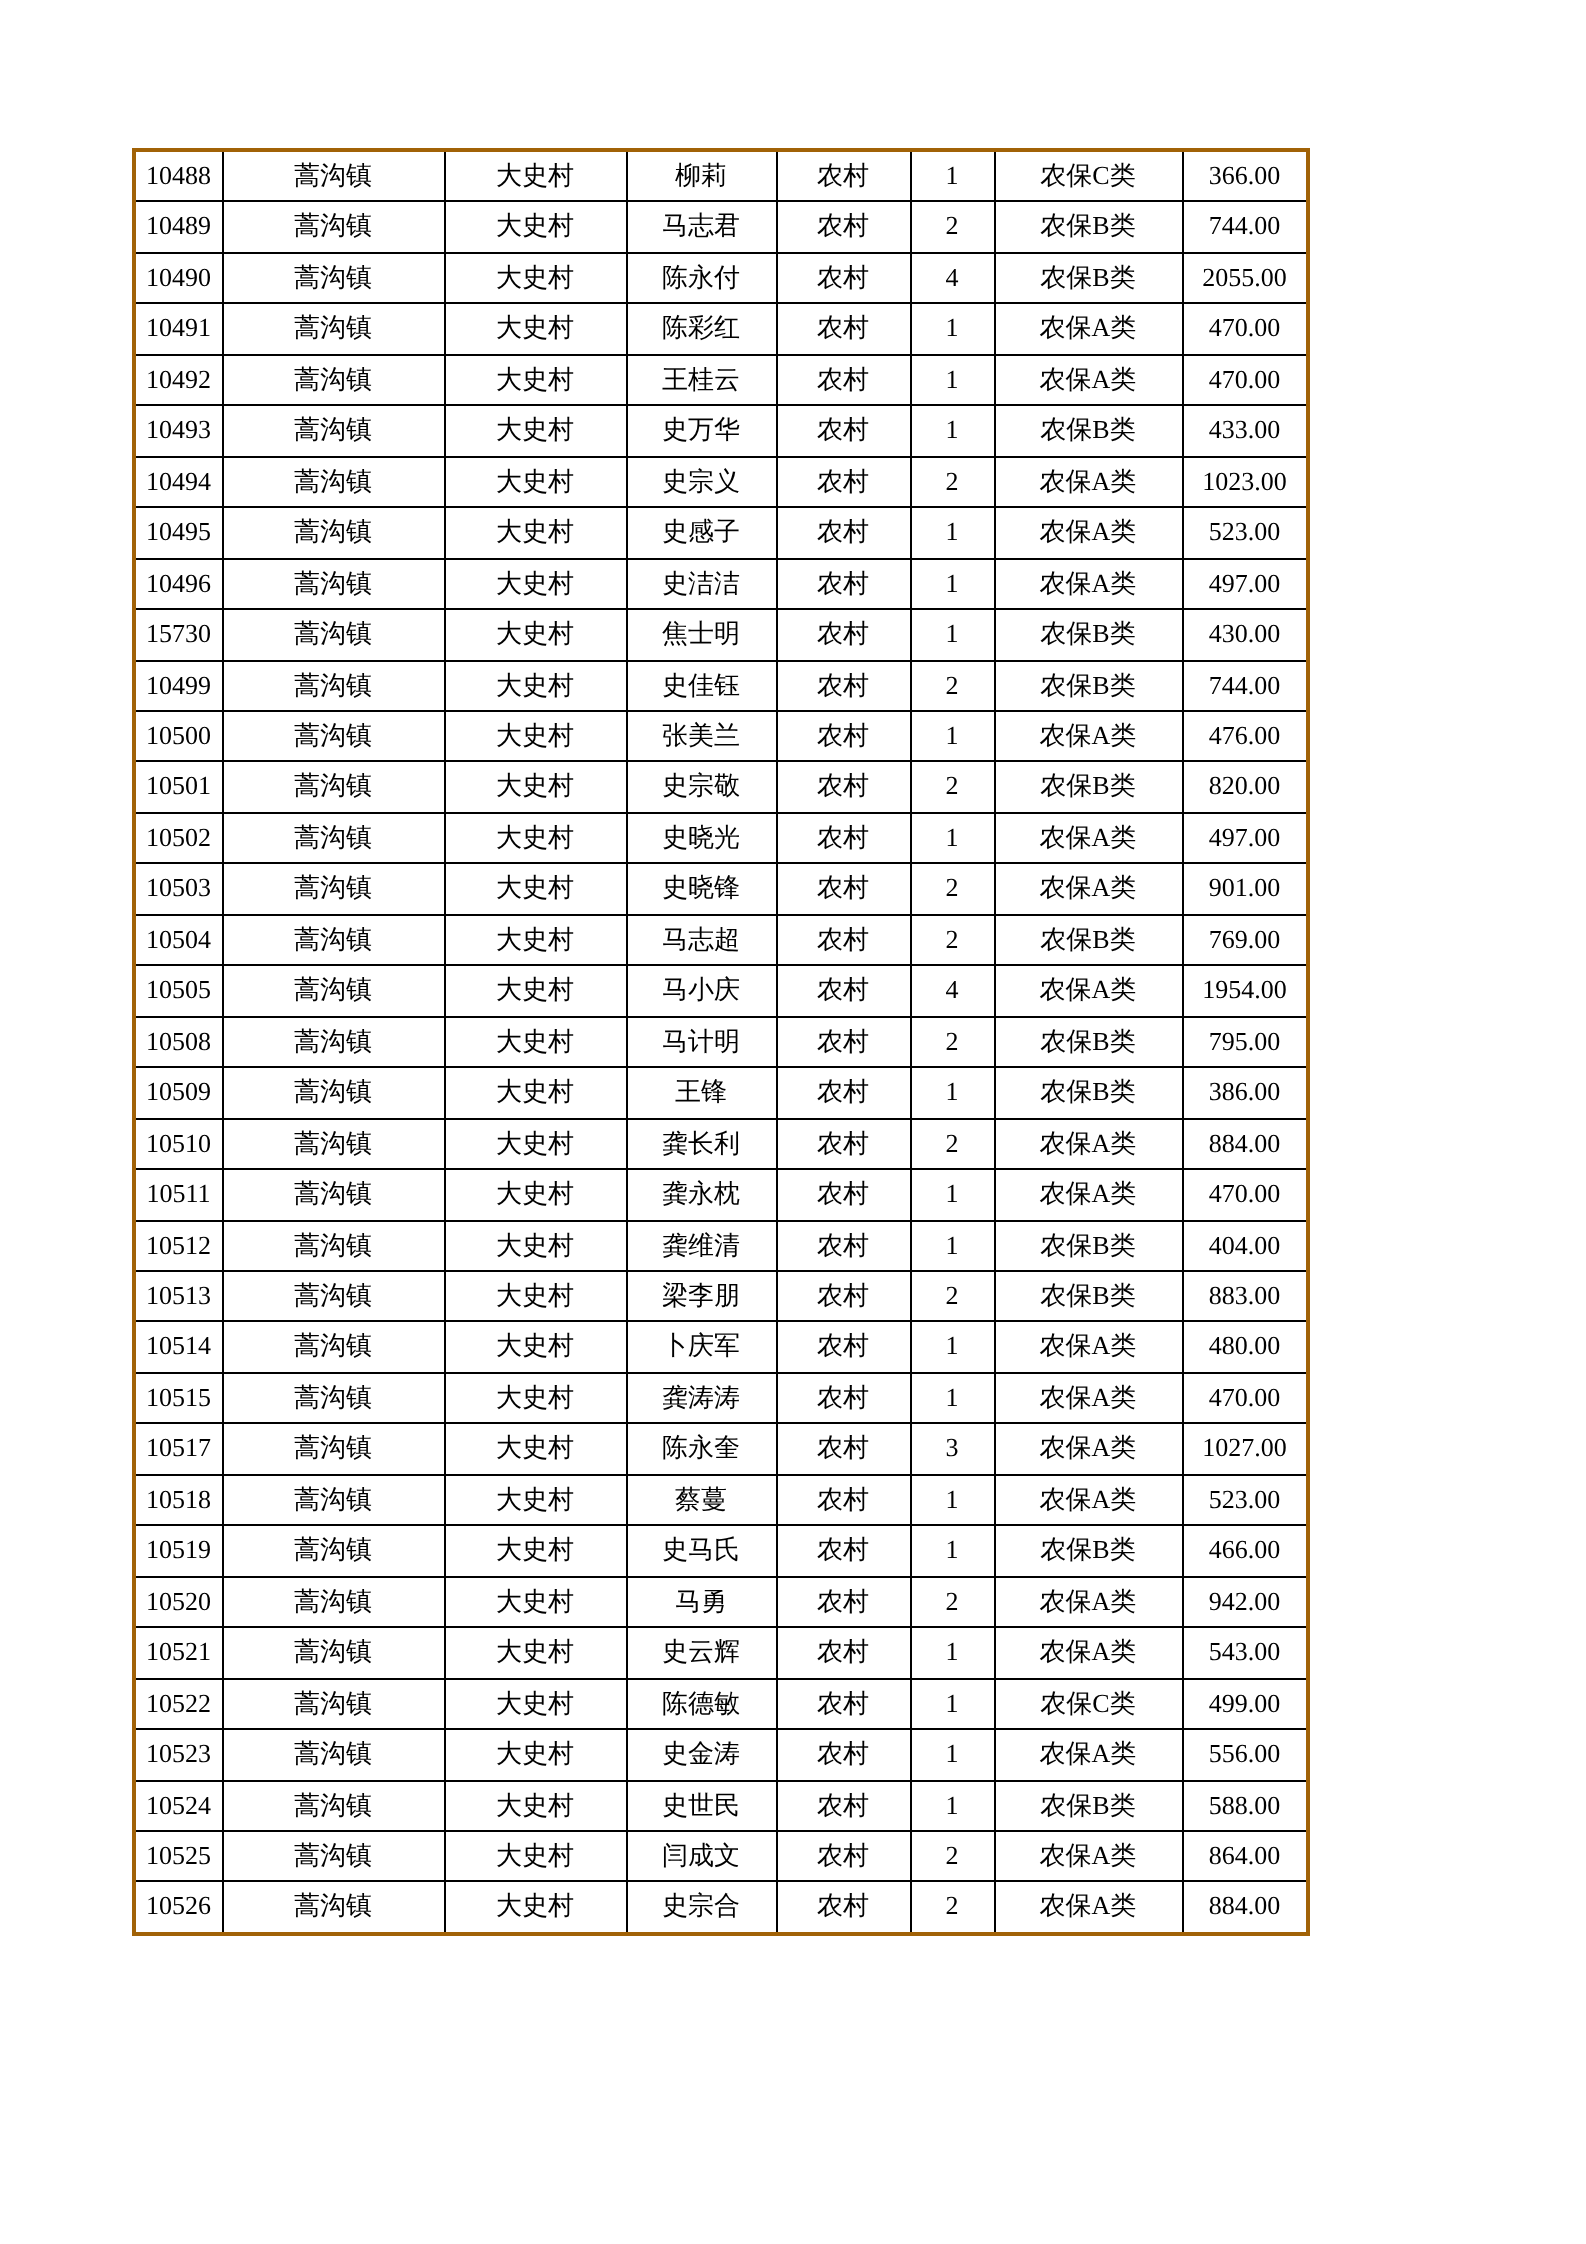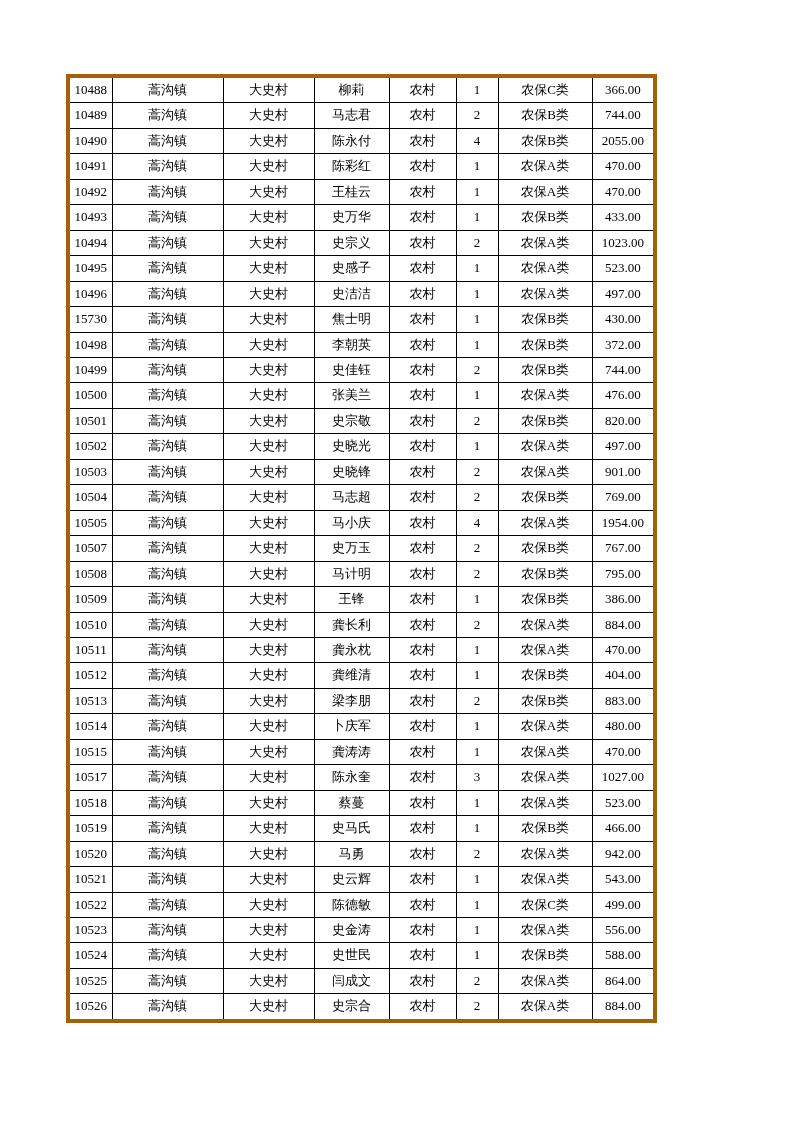--- a/index.html
+++ b/index.html
@@ -15,21 +15,21 @@
     overflow: hidden;
     font-family: "Liberation Serif", "DejaVu Serif", serif;
   }
   table.records {
     position: absolute;
     left: 66px;
     top: 74px;
     width: 587px;
     border-collapse: collapse;
     table-layout: fixed;
-    border: 4px solid #a16207;
+    border: 2px solid #a16207;
   }
   table.records td {
     border: 1px solid #000000;
     height: 24.46px;
     padding: 0;
     font-size: 13px;
     line-height: 24.46px;
     color: #000000;
     text-align: center;
     white-space: nowrap;
@@ -158,30 +158,20 @@
           <td class="c0">15730</td>
           <td class="c1">蒿沟镇</td>
           <td class="c2">大史村</td>
           <td class="c3">焦士明</td>
           <td class="c4">农村</td>
           <td class="c5">1</td>
           <td class="c6">农保B类</td>
           <td class="c7">430.00</td>
         </tr>
         <tr>
-          <td class="c0">10498</td>
-          <td class="c1">蒿沟镇</td>
-          <td class="c2">大史村</td>
-          <td class="c3">李朝英</td>
-          <td class="c4">农村</td>
-          <td class="c5">1</td>
-          <td class="c6">农保B类</td>
-          <td class="c7">372.00</td>
-        </tr>
-        <tr>
           <td class="c0">10499</td>
           <td class="c1">蒿沟镇</td>
           <td class="c2">大史村</td>
           <td class="c3">史佳钰</td>
           <td class="c4">农村</td>
           <td class="c5">2</td>
           <td class="c6">农保B类</td>
           <td class="c7">744.00</td>
         </tr>
         <tr>
@@ -236,30 +226,20 @@
         </tr>
         <tr>
           <td class="c0">10505</td>
           <td class="c1">蒿沟镇</td>
           <td class="c2">大史村</td>
           <td class="c3">马小庆</td>
           <td class="c4">农村</td>
           <td class="c5">4</td>
           <td class="c6">农保A类</td>
           <td class="c7">1954.00</td>
-        </tr>
-        <tr>
-          <td class="c0">10507</td>
-          <td class="c1">蒿沟镇</td>
-          <td class="c2">大史村</td>
-          <td class="c3">史万玉</td>
-          <td class="c4">农村</td>
-          <td class="c5">2</td>
-          <td class="c6">农保B类</td>
-          <td class="c7">767.00</td>
         </tr>
         <tr>
           <td class="c0">10508</td>
           <td class="c1">蒿沟镇</td>
           <td class="c2">大史村</td>
           <td class="c3">马计明</td>
           <td class="c4">农村</td>
           <td class="c5">2</td>
           <td class="c6">农保B类</td>
           <td class="c7">795.00</td>

